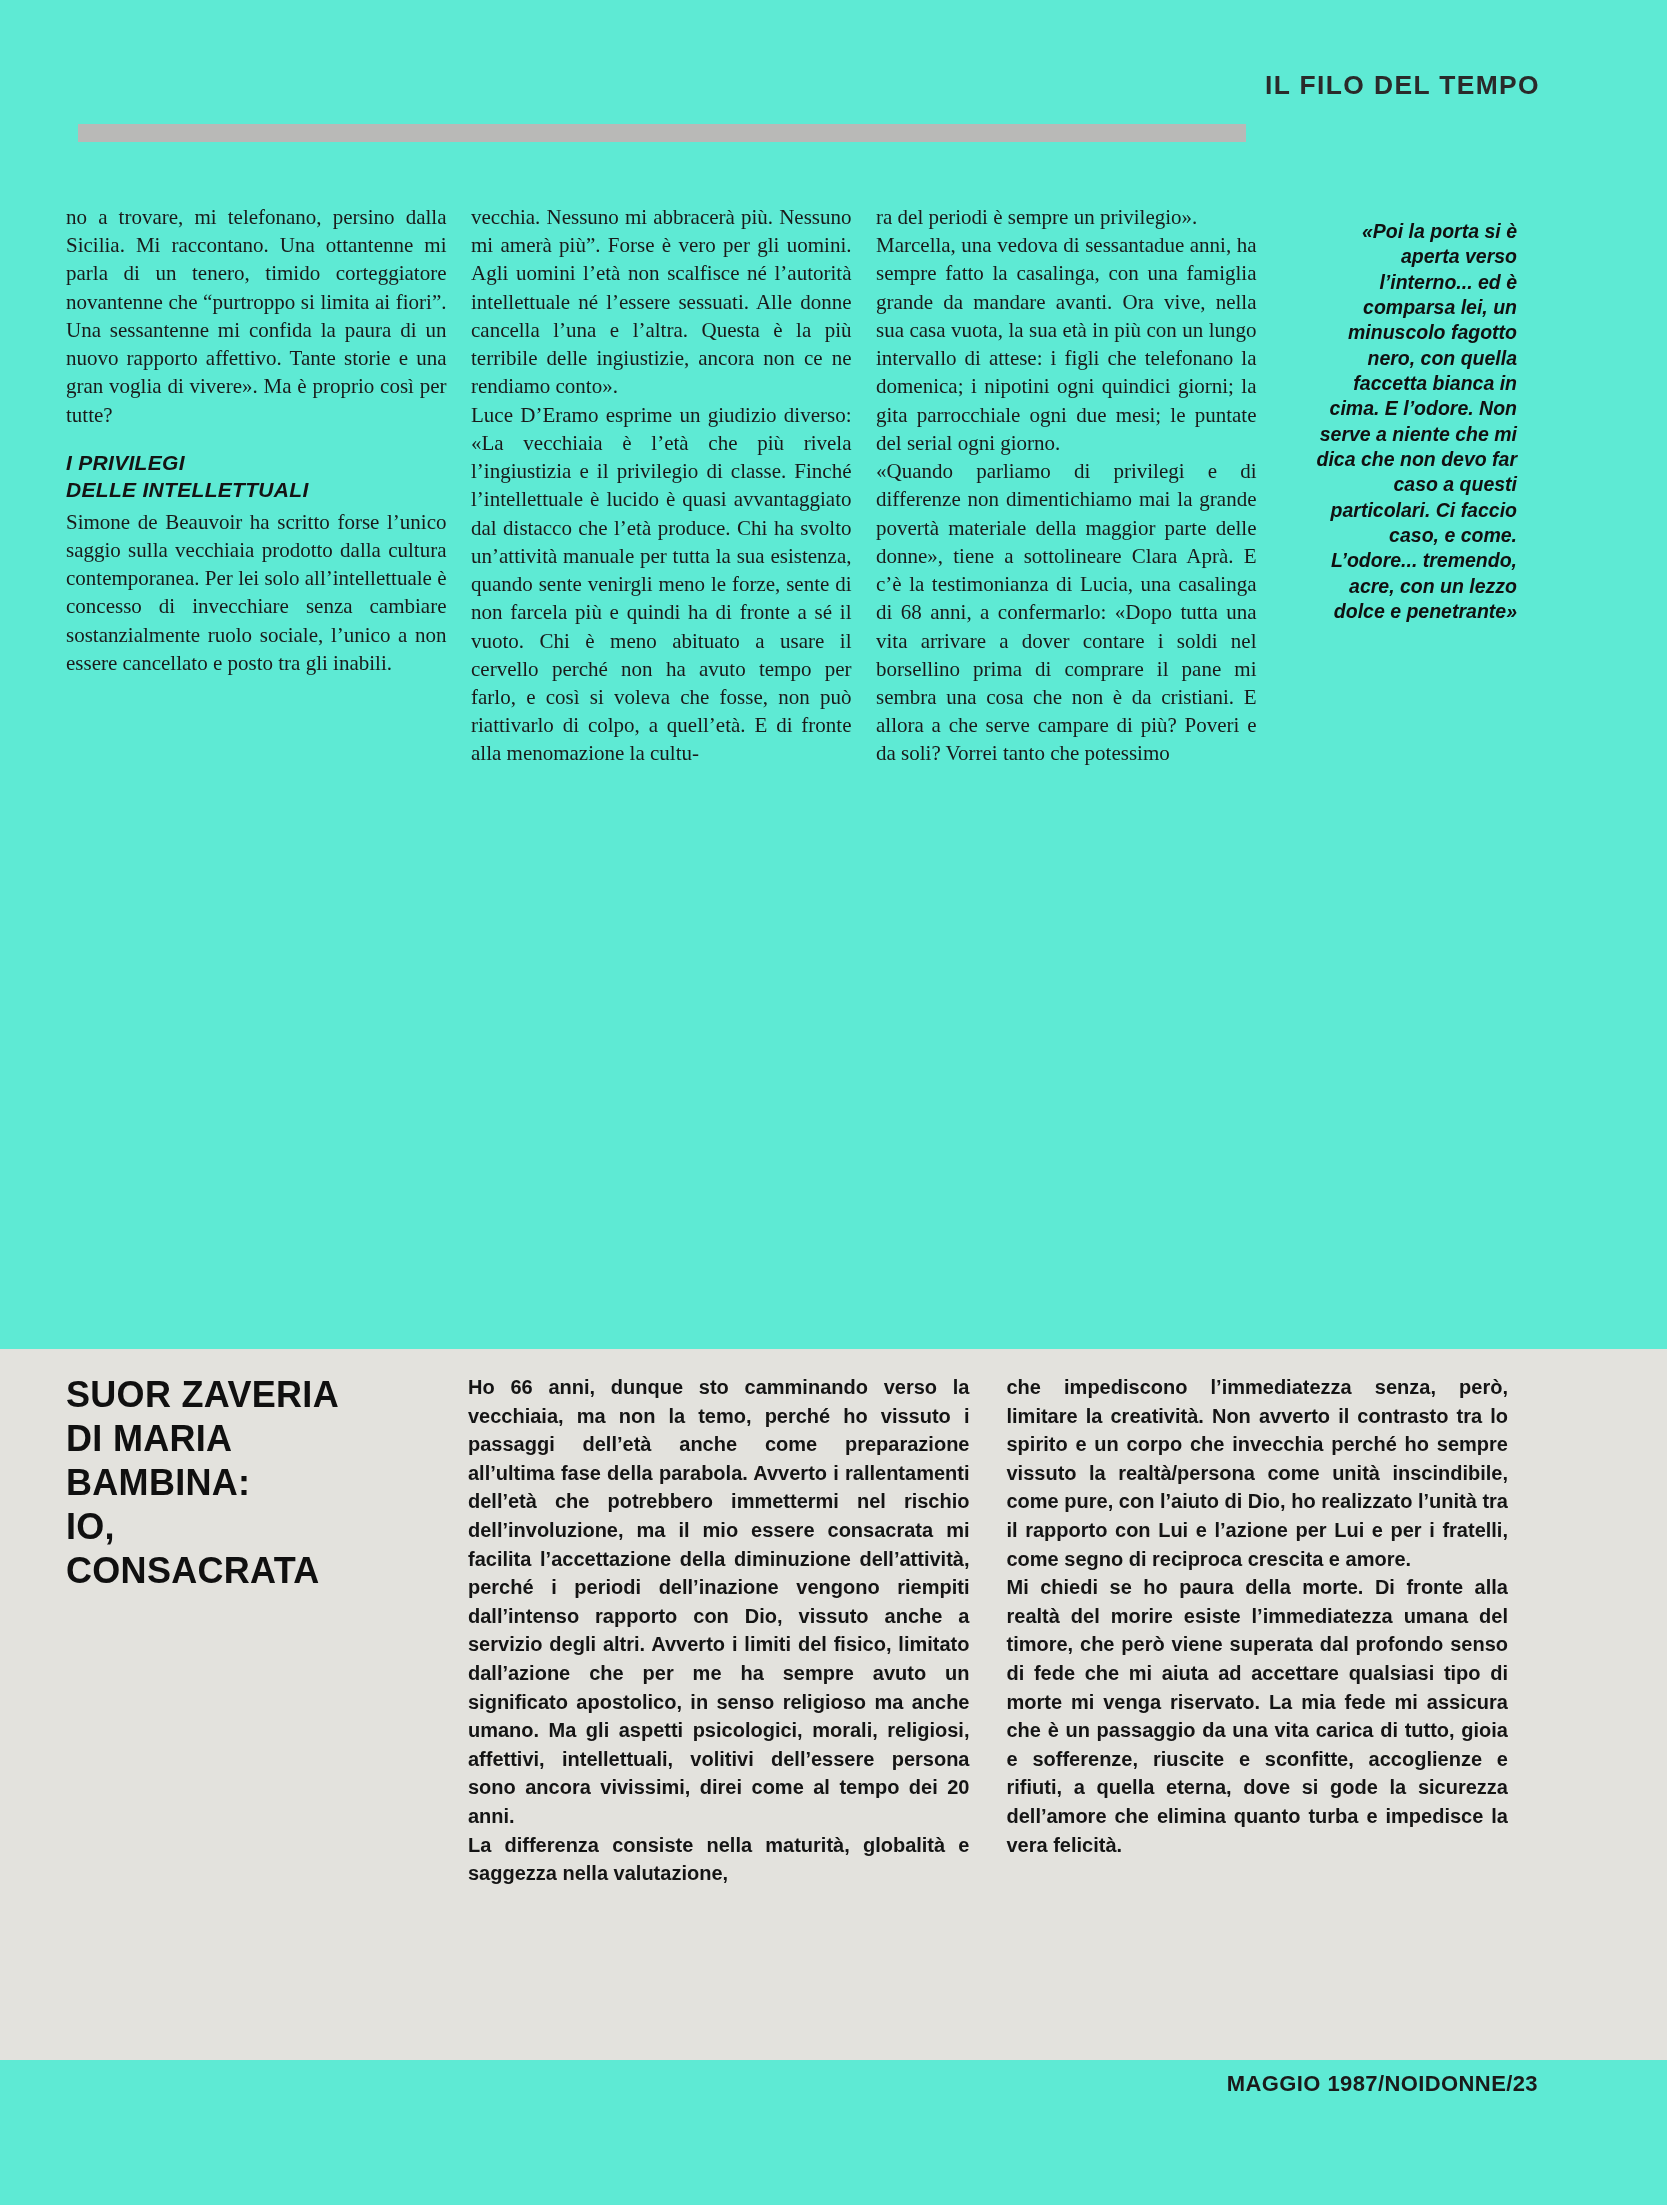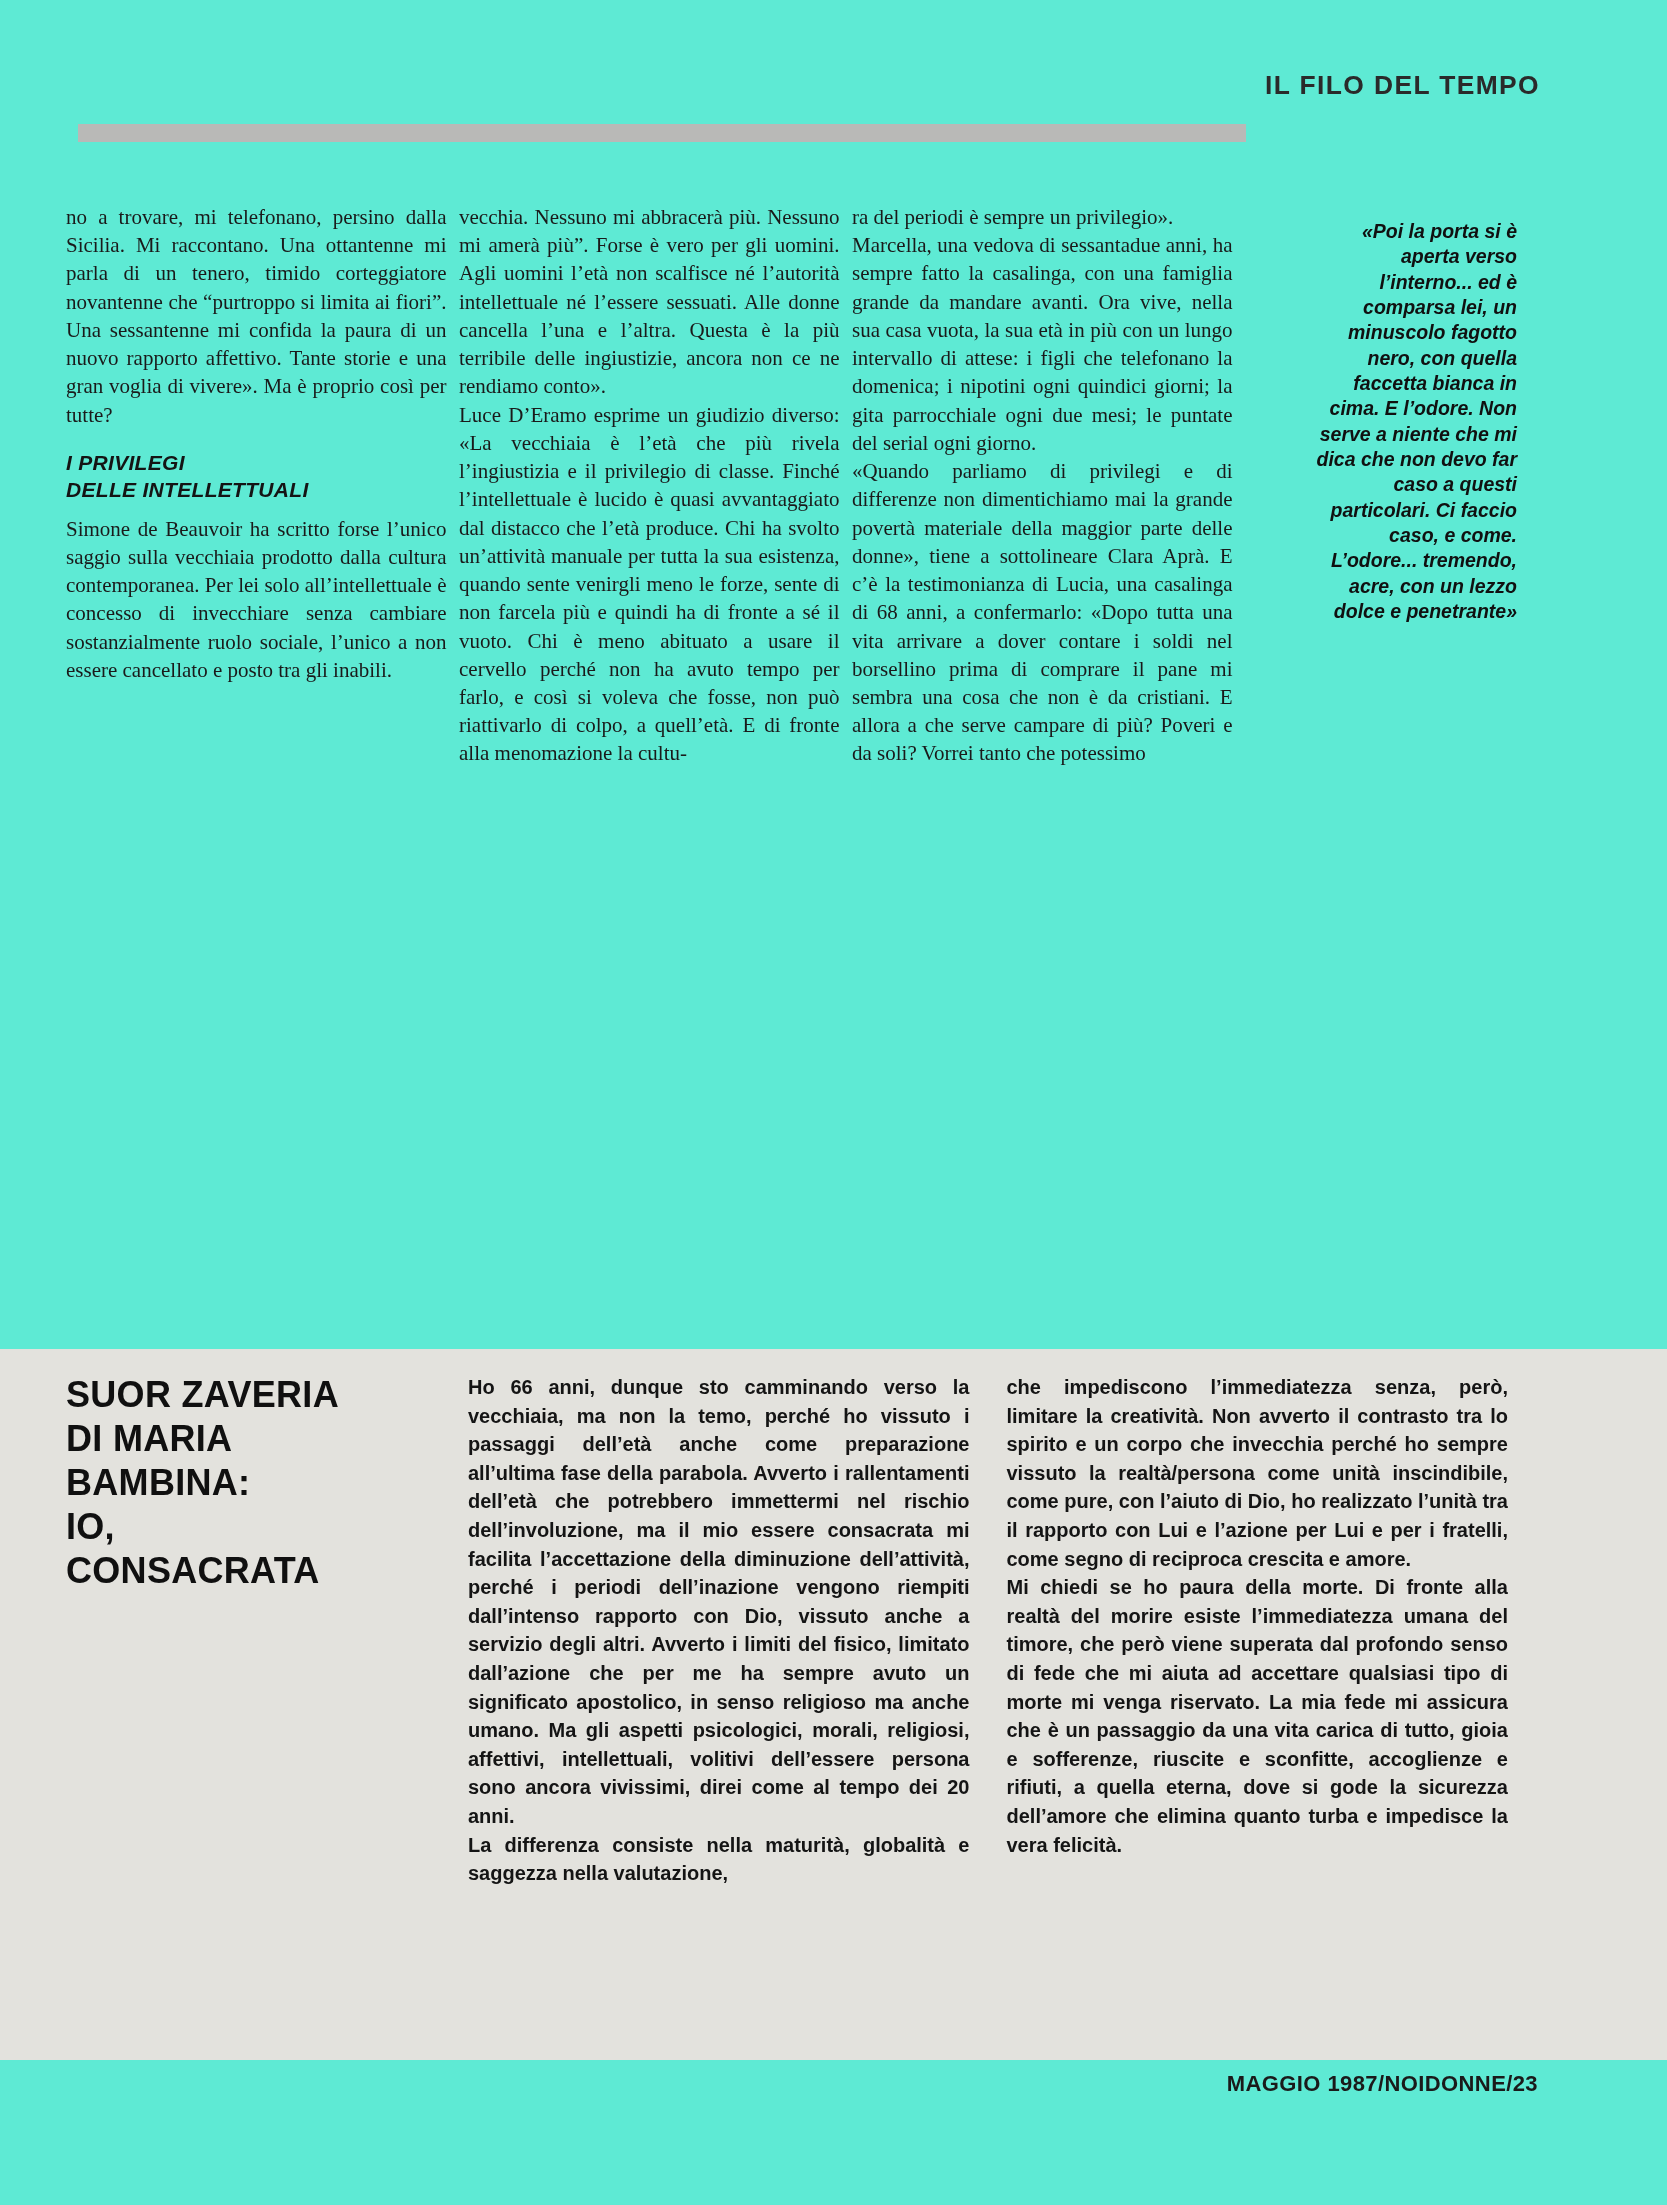--- a/index.html
+++ b/index.html
@@ -39,21 +39,21 @@
     height: 18px;
     background: #b9b9b7;
   }
   
   .cols {
     position: absolute;
     top: 203px;
     left: 66px;
     width: 1210px;
     display: flex;
-    gap: 0;
+    gap: 12px;
   }
   .col {
     width: 393px;
     padding-right: 12.5px;
     box-sizing: border-box;
     font-size: 21px;
     line-height: 1.345;
     text-align: justify;
     hyphens: auto;
   }
@@ -61,21 +61,21 @@
     margin: 0;
     text-indent: 0;
   }
   .subhead {
     font-family: "Liberation Sans", sans-serif;
     font-weight: bold;
     font-style: italic;
     font-size: 21px;
     line-height: 1.28;
     letter-spacing: 0.3px;
-    margin: 21px 0 11px 0;
+    margin: 21px 0 4px 0;
     text-align: left;
     color: #141414;
   }
   
   .pullquote {
     position: absolute;
     top: 203px;
     left: 1290px;
     width: 243px;
     font-family: "Liberation Sans", sans-serif;

